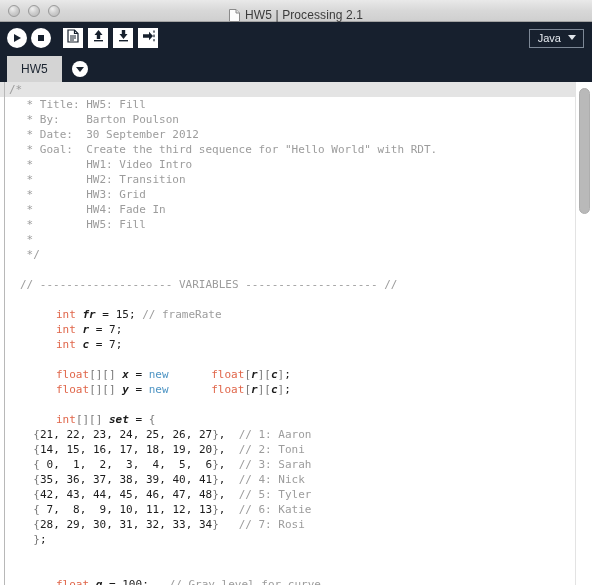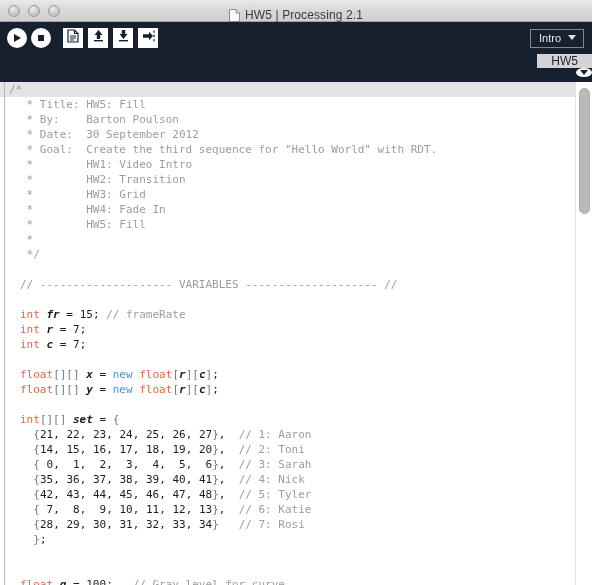--- a/index.html
+++ b/index.html
@@ -116,21 +116,20 @@
   }
 
   
   .tabbar {
     height: 28px;
     background: #17202e;
     display: flex;
     align-items: flex-end;
     padding-left: 7px;
     box-sizing: border-box;
-    flex-direction: column;
   }
   .tab {
     height: 26px;
     padding: 0 14px;
     display: flex;
     align-items: center;
     font-size: 12px;
     font-family: "Liberation Sans", sans-serif;
     box-sizing: border-box;
   }
@@ -193,21 +192,21 @@
     height: 15px;
     line-height: 15px;
     padding-left: 20px;
     white-space: pre;
   }
   .line.cur {
     background: #e4e4e4;
     padding-left: 9px;
   }
   .cm { color: #9c9c9c; }
-  .kw { color: #e0664a; }
+  .kw { color: #e0664a; margin-left: 36px; }
   .kw2 { color: #4f95c4; }
   .num { color: #1c1c1c; font-weight: normal; }
   .id { color: #1c1c1c; font-weight: bold; font-style: italic; }
   .pn { color: #7a7a7a; }
   .op { color: #1c1c1c; }
 
   
   .vscroll {
     position: absolute;
     top: 0;
@@ -305,21 +304,21 @@
             <rect x="12.4" y="1.5" width="1.2" height="2.2" fill="#16202d"></rect>
             <rect x="12.4" y="5.6" width="1.2" height="2.6" fill="#16202d"></rect>
             <rect x="12.4" y="10.1" width="1.2" height="2.2" fill="#16202d"></rect>
           </svg>
         </span>
       </div>
     </div>
 
     <div class="mode-wrap">
       <div class="mode-btn">
-        <span>Intro</span>
+        <span>Java</span>
         <span class="caret-sm"></span>
       </div>
     </div>
   </div>
 
   <div class="tabbar">
     <div class="tab active">
       <span>HW5</span>
     </div>
     <div class="tab-menu-btn">

